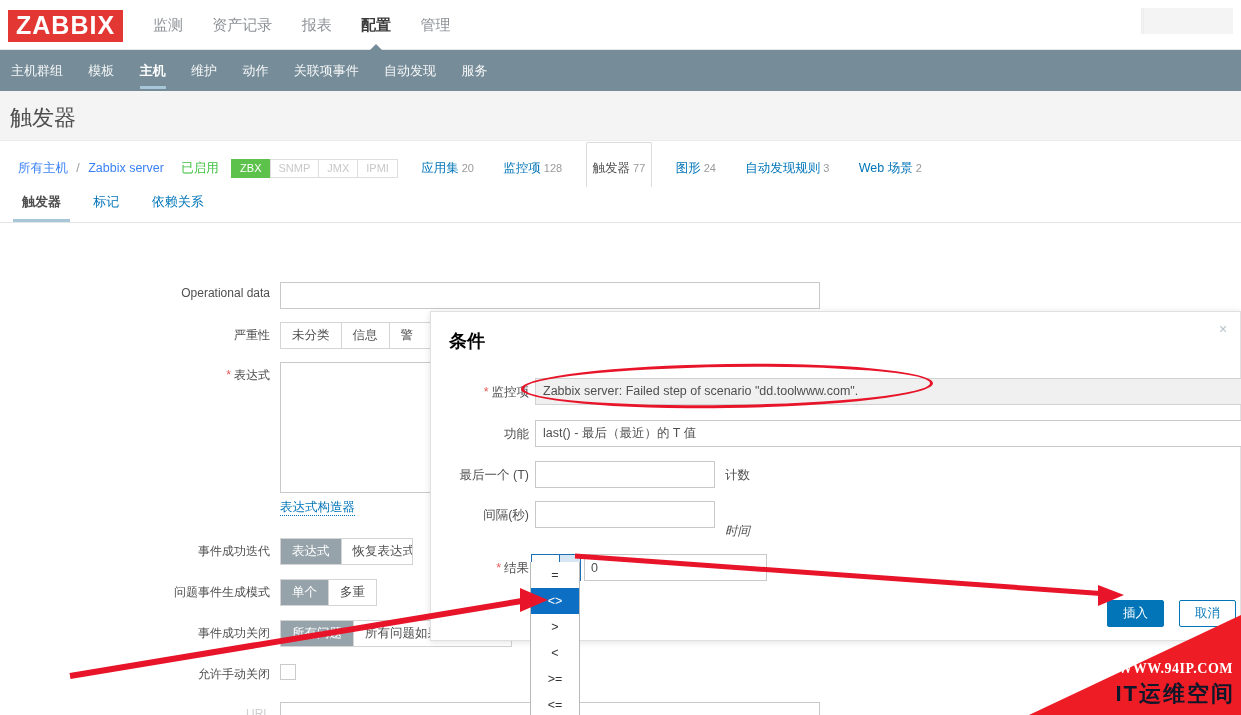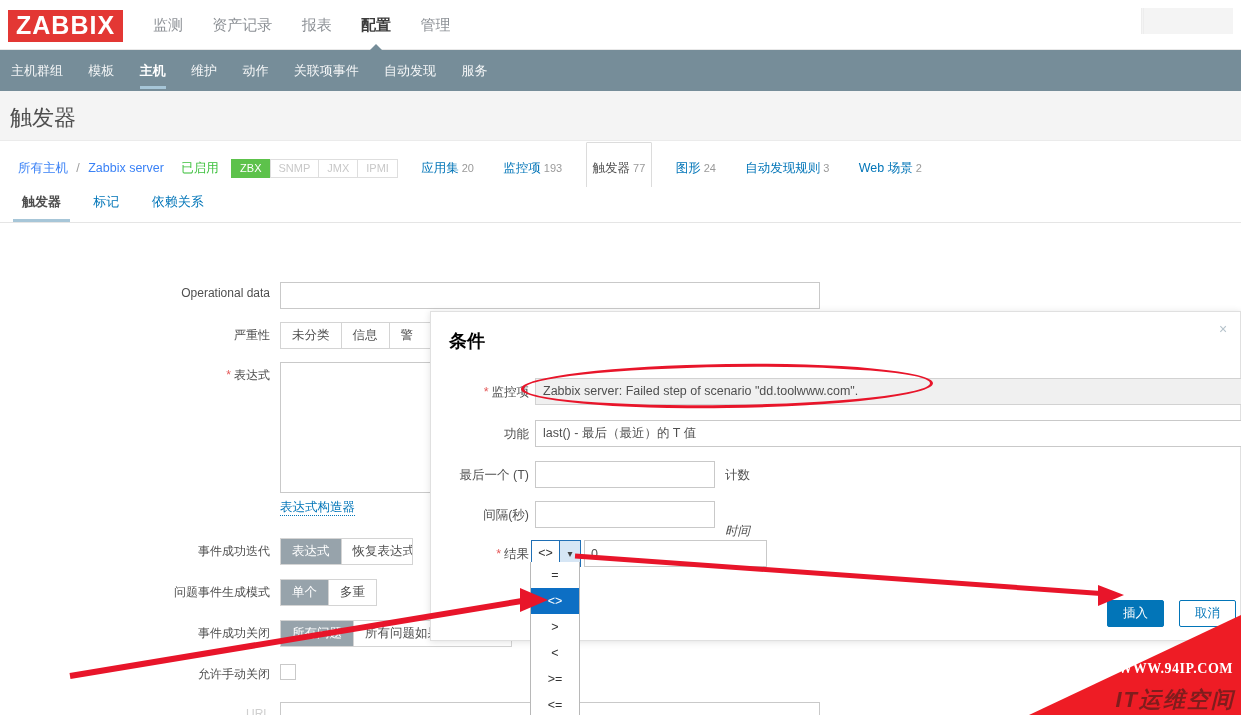--- a/index.html
+++ b/index.html
@@ -217,22 +217,22 @@
   .wmark .tri {
     position:absolute; right:0; bottom:0; width:0; height:0;
     border-left:212px solid transparent; border-bottom:100px solid #ee1c25;
   }
   .wmark .w1 {
     position:absolute; right:8px; bottom:38px; color:#fff;
     font-size:14px; font-weight:bold; letter-spacing:0.5px;
     font-family:"Liberation Serif", serif;
   }
   .wmark .w2 {
-    position:absolute; right:6px; bottom:0; color:#7f1d1d;
-    font-size:22px; font-weight:bold; letter-spacing:2px;font-style:italic;
+    position:absolute; right:6px; bottom:6px; color:#0f172a;
+    font-size:22px; font-weight:bold; letter-spacing:2px;
   }
 </style>
 </head>
 <body>
 
 <div id="root">
 
   <div class="topbar">
     <div class="logo">ZABBIX</div>
     <div class="topnav">
@@ -263,21 +263,21 @@
   <div class="breadcrumb">
     <div class="bc-inner">
       <span class="bc-link">所有主机</span>
       <span class="bc-sep">/</span>
       <span class="bc-link">Zabbix server</span>
       <span class="bc-status">已启用</span>
       <span class="bc-badges">
         <span class="bc-badge on">ZBX</span><span class="bc-badge">SNMP</span><span class="bc-badge">JMX</span><span class="bc-badge">IPMI</span>
       </span>
       <span class="bc-tab"><span>应用集</span><span class="cnt">20</span></span>
-      <span class="bc-tab"><span>监控项</span><span class="cnt">193</span></span>
+      <span class="bc-tab"><span>监控项</span><span class="cnt">128</span></span>
       <span class="bc-tab sel"><span>触发器</span><span class="cnt">77</span></span>
       <span class="bc-tab"><span>图形</span><span class="cnt">24</span></span>
       <span class="bc-tab"><span>自动发现规则</span><span class="cnt">3</span></span>
       <span class="bc-tab"><span>Web 场景</span><span class="cnt">2</span></span>
     </div>
   </div>
 
   <div class="tabs">
     <div class="tab active">触发器</div>
     <div class="tab">标记</div>
@@ -372,21 +372,21 @@
         <input class="finput" style="position: absolute; left: 104px; top: 0px; width: 180px;" value="">
         <div style="position:absolute; left:294px; top:6px; font-size:12.5px;">计数</div>
       </div>
 
       <div class="mrow" style="top:141px; left:0; width:811px; height:29px;">
         <div class="mlabel" style="left:0; top:6px; width:98px;">间隔(秒)</div>
         <input class="finput" style="position: absolute; left: 104px; top: 0px; width: 180px;" value="">
         <div style="position:absolute; left:294px; top:22px; font-size:12.5px;font-style:italic;">时间</div>
       </div>
 
-      <div class="mrow" style="top:180px; left:0; width:811px; height:29px;">
+      <div class="mrow" style="top:194px; left:0; width:811px; height:29px;">
         <div class="mlabel" style="left:0; top:6px; width:98px;">
           <span class="req">*</span><span>结果</span>
         </div>
         <div class="opselect" style="left:100px; top:0;">
           <div class="ov">&lt;&gt;</div>
           <div class="oa">▾</div>
         </div>
         <input class="finput" style="position: absolute; left: 153px; top: 0px; width: 183px;" value="0">
       </div>
 

